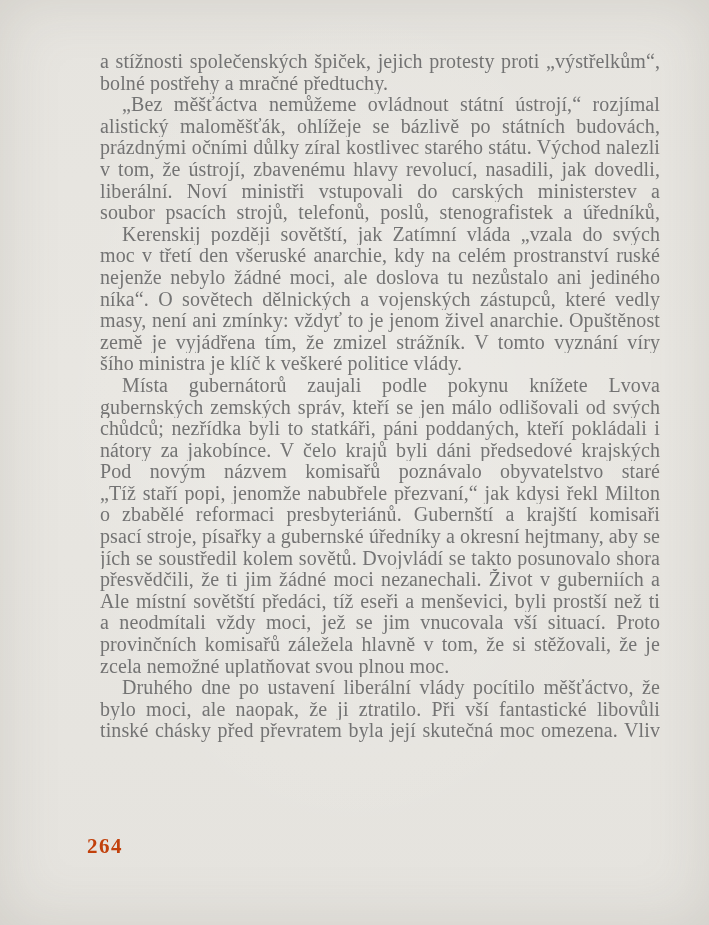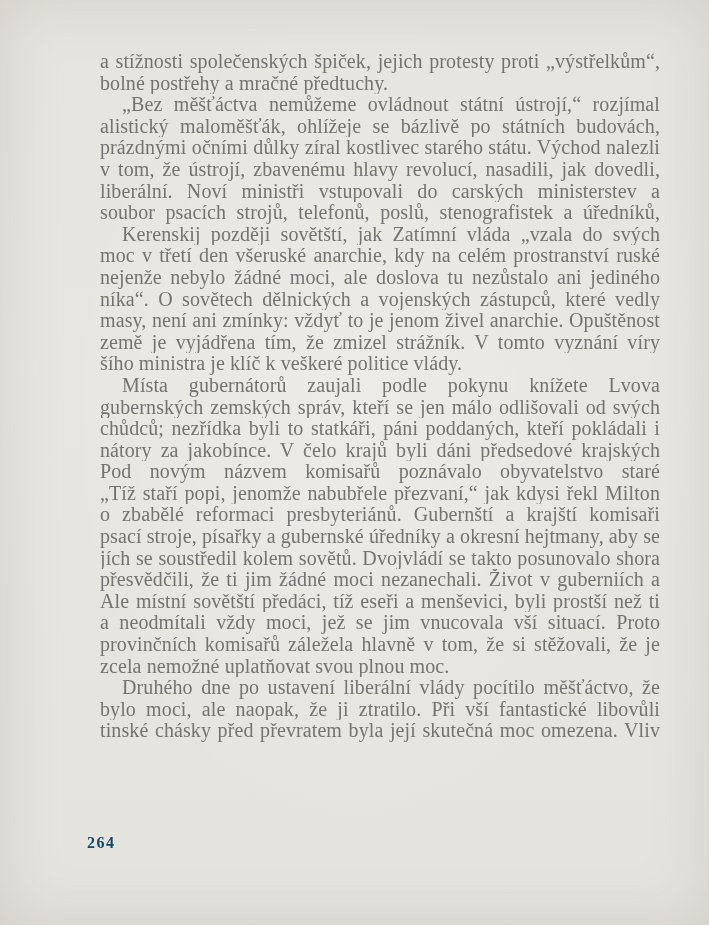--- a/index.html
+++ b/index.html
@@ -54,23 +54,23 @@
     text-indent: 22px;
   }
   .line.lastline {
     text-align: left;
     text-align-last: left;
   }
   .pagenum {
     position: absolute;
     left: 87px;
     top: 834px;
-    font-size: 16px;
+    font-size: 21px;
     font-weight: bold;
-    color: #0c4a6e;
+    color: #c2410c;
     letter-spacing: 1.5px;
   }
 </style>
 </head>
 <body>
 
 <div class="paper"></div>
 
 <div class="textblock">
     <div class="para">

